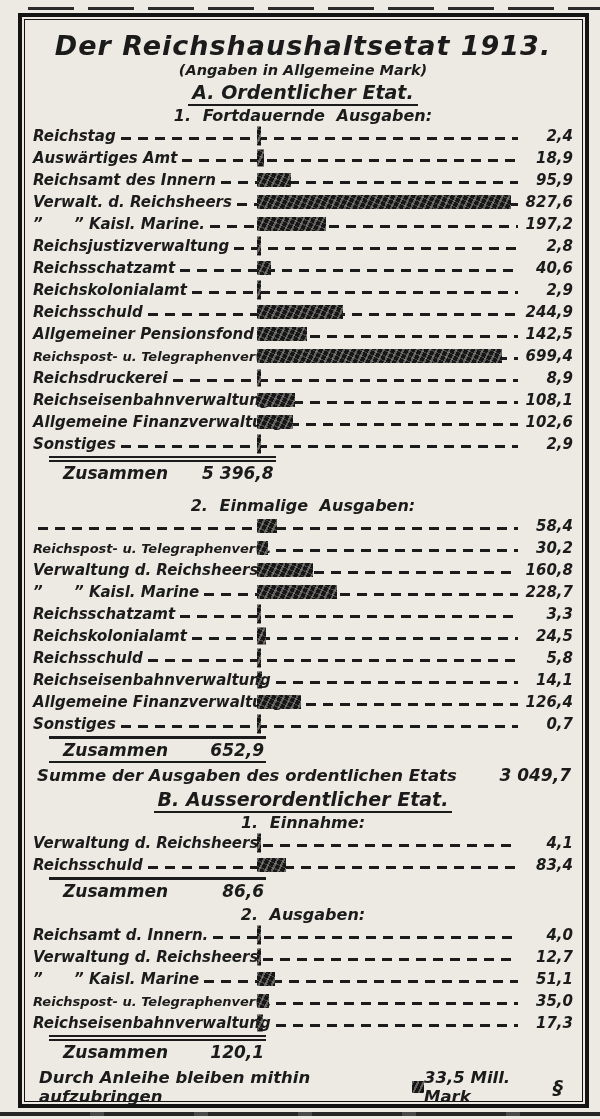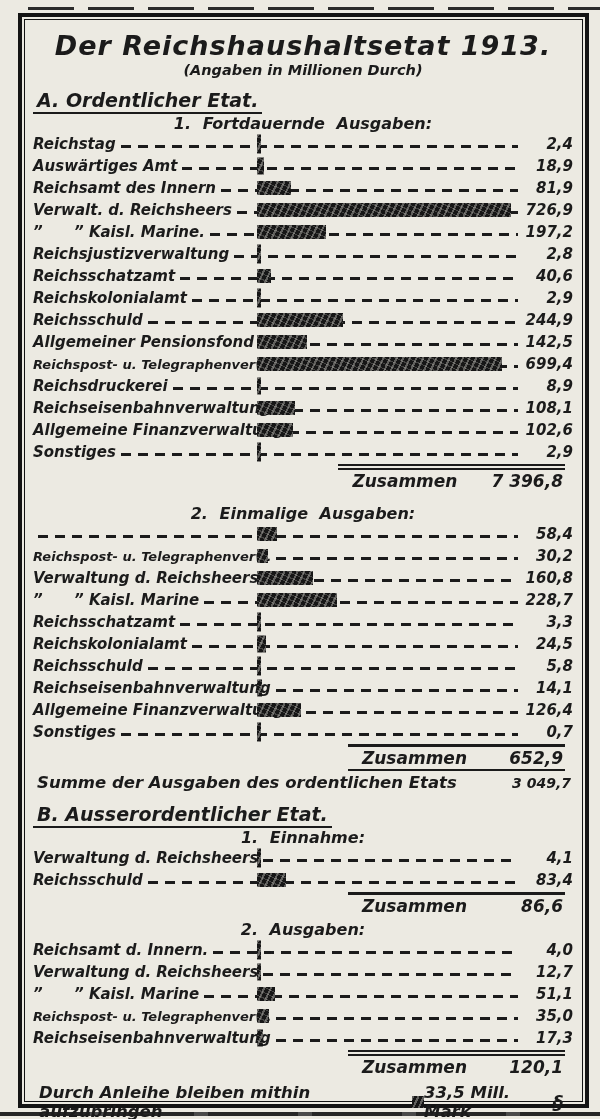--- a/index.html
+++ b/index.html
@@ -11,85 +11,85 @@
   }
   .scan-top{position:absolute;top:7px;left:28px;right:0;height:3px;
     background:repeating-linear-gradient(90deg,#2b2b2b 0 46px,rgba(0,0,0,0) 46px 60px)}
   .scan-bottom{position:absolute;bottom:3px;left:0;right:0;height:4px;
     background:repeating-linear-gradient(90deg,#262626 0 90px,#4a4a4a 90px 104px)}
   .frame{position:absolute;left:18px;top:13px;right:11px;bottom:11px;border:4px solid #141414}
   .frame-inner{position:absolute;inset:2px;border:1.5px solid #141414;
     padding:6px 9px 4px 8px;display:flex;flex-direction:column}
   .title{text-align:center;font-size:27px;letter-spacing:1px;margin-top:4px;white-space:nowrap}
   .subtitle{text-align:center;font-size:14.5px;margin-top:1px}
-  .section-heading{font-size:19px;margin-top:11px}
+  .section-heading{text-align:center;font-size:19px;margin-top:3px}
   .section-heading > span{border-bottom:2.5px solid #1b1b1b;padding:0 4px 1px}
   .section-subheading{text-align:center;font-size:16px;margin-top:3px;word-spacing:6px}
   .rows{display:flex;flex-direction:column}
   .row{position:relative;display:flex;align-items:center;height:22px;font-size:15px}
   .row-label{white-space:pre;z-index:2}
   .leader{flex:1;height:3px;margin:4px 5px 0 5px;
     background:repeating-linear-gradient(90deg,#1b1b1b 0 10px,rgba(0,0,0,0) 10px 17px)}
   .row-value{min-width:50px;text-align:right;white-space:nowrap}
   .bar{position:absolute;left:224px;top:50%;transform:translateY(-50%);z-index:3;
     background-color:#161616;
     background-image:
       repeating-linear-gradient(115deg,rgba(236,234,226,.35) 0 2px,rgba(0,0,0,0) 2px 6px),
       repeating-linear-gradient(25deg,rgba(236,234,226,.22) 0 1px,rgba(0,0,0,0) 1px 5px);}
-  .total-row{display:flex;justify-content:flex-end;margin:1px 8px 2px}
+  .total-row{display:flex;justify-content:flex-start;margin:1px 16px 2px}
   .total-box{display:flex;align-items:baseline;gap:34px;padding:1px 2px 1px 14px;font-size:17px}
   .rule-double{border-top:6px double #1b1b1b}
   .rule-single{border-top:3px solid #1b1b1b}
   .rule-bottom{border-bottom:2.5px solid #1b1b1b}
   .total-value{min-width:62px;text-align:right;font-size:17px}
   .summary-row{display:flex;justify-content:space-between;align-items:baseline;
     font-size:16.5px;margin:2px 0 3px;padding-left:4px}
-  .summary-value{font-size:14px;padding-right:2px}
+  .summary-value{font-size:17px;padding-right:2px}
   .footer{display:flex;align-items:center;gap:0;font-size:16.5px;margin-top:3px;padding-left:6px}
   .marker{width:13px;height:12px;display:inline-block;background-color:#161616;
     background-image:repeating-linear-gradient(115deg,rgba(236,234,226,.35) 0 2px,rgba(0,0,0,0) 2px 5px)}
   .signature{margin-left:auto;font-size:20px;padding-right:10px}.gap-m{height:7px}
 </style>
 </head>
 <body>
 
 <div class="scan-top"></div>
 <div class="scan-bottom"></div>
 
 <div class="frame">
   <div class="frame-inner">
     <div class="title">Der Reichshaushaltsetat 1913.</div>
-    <div class="subtitle">(Angaben in Millionen Durch)</div>
+    <div class="subtitle">(Angaben in Allgemeine Mark)</div>
 
     <div id="sections">
         <div class="section-heading"><span>A. Ordentlicher Etat.</span></div>
         <div class="section-subheading">1. Fortdauernde Ausgaben:</div>
         <div class="rows">
           <div class="row">
             <span class="row-label">Reichstag</span>
             <span class="leader"></span>
             <span class="row-value">2,4</span>
             <span class="bar" style="width: 4px; height: 19px;"></span>
           </div>
           <div class="row">
             <span class="row-label">Auswärtiges Amt</span>
             <span class="leader"></span>
             <span class="row-value">18,9</span>
             <span class="bar" style="width: 7px; height: 17px;"></span>
           </div>
           <div class="row">
             <span class="row-label">Reichsamt des Innern</span>
             <span class="leader"></span>
-            <span class="row-value">81,9</span>
+            <span class="row-value">95,9</span>
             <span class="bar" style="width: 34px; height: 14px;"></span>
           </div>
           <div class="row">
             <span class="row-label">Verwalt. d. Reichsheers</span>
             <span class="leader"></span>
-            <span class="row-value">726,9</span>
+            <span class="row-value">827,6</span>
             <span class="bar" style="width: 254px; height: 14px;"></span>
           </div>
           <div class="row">
             <span class="row-label">”      ” Kaisl. Marine.</span>
             <span class="leader"></span>
             <span class="row-value">197,2</span>
             <span class="bar" style="width: 69px; height: 14px;"></span>
           </div>
           <div class="row">
             <span class="row-label">Reichsjustizverwaltung</span>
@@ -148,21 +148,21 @@
           <div class="row">
             <span class="row-label">Sonstiges</span>
             <span class="leader"></span>
             <span class="row-value">2,9</span>
             <span class="bar" style="width: 4px; height: 19px;"></span>
           </div>
         </div>
         <div class="total-row">
           <div class="total-box rule-double">
             <span>Zusammen</span>
-            <span class="total-value">7 396,8</span>
+            <span class="total-value">5 396,8</span>
           </div>
         </div>
         <div class="gap-m"></div>
         <div class="section-subheading">2. Einmalige  Ausgaben:</div>
         <div class="rows">
           <div class="row">
             <span class="leader"></span>
             <span class="row-value">58,4</span>
             <span class="bar" style="width: 20px; height: 14px;"></span>
           </div>

